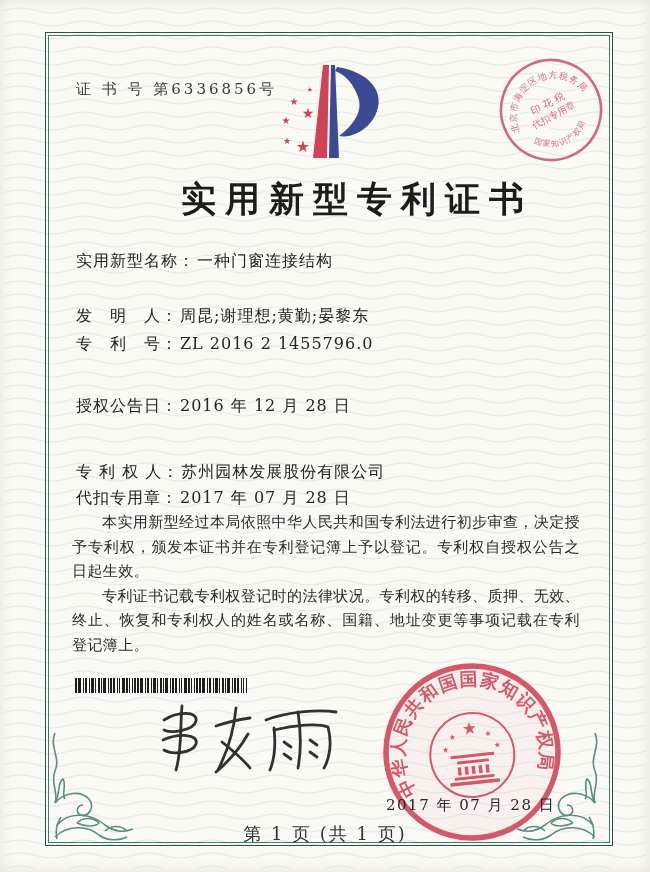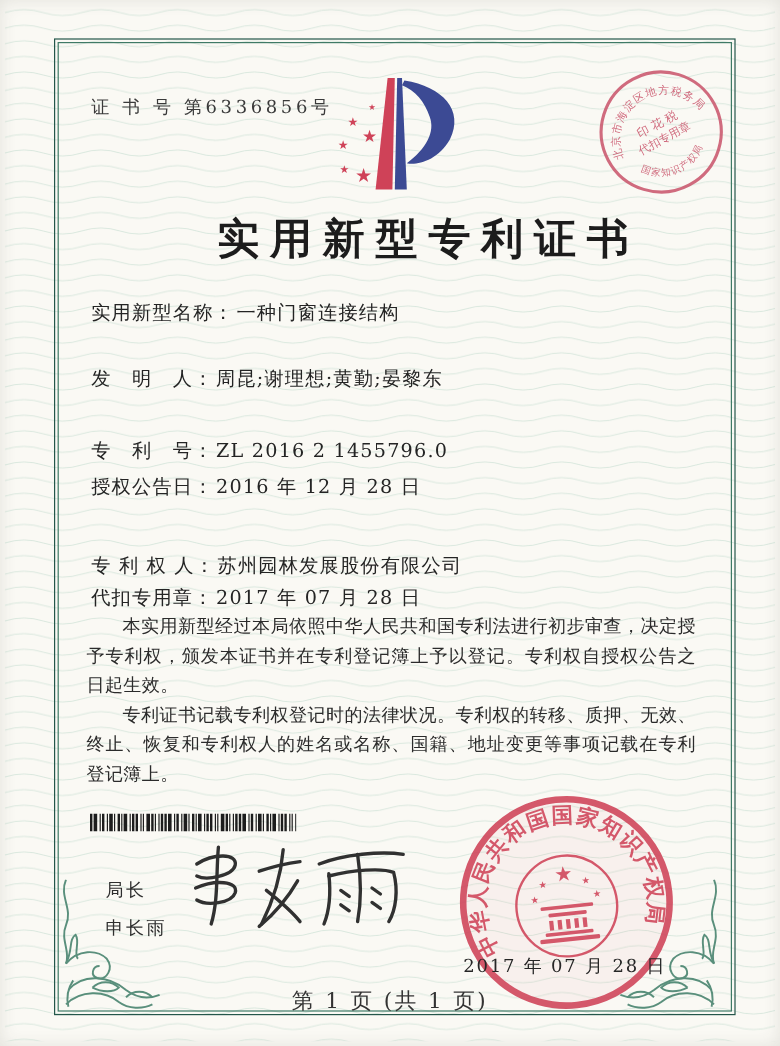--- a/index.html
+++ b/index.html
@@ -13,21 +13,21 @@
   .frame-inner{position:absolute;inset:2px;border:1px solid #3f7a66;}
   .guilloche{position:absolute;inset:4px;opacity:.55;}
   .cert-no{position:absolute;left:76px;top:80px;font-size:15px;letter-spacing:3px;color:#3a3a3a;}
   .logo{position:absolute;left:263px;top:60px;width:136px;height:104px;}
   .tax-stamp{position:absolute;left:491px;top:50px;width:120px;height:120px;opacity:.85;}
   .title{position:absolute;left:0;top:176px;width:100%;text-align:center;
          font-size:35px;font-weight:600;letter-spacing:9px;color:#1c1c1c;padding-left:32px;}
   .fields{position:absolute;left:76px;top:0;width:500px;}
   .frow{position:absolute;left:0;white-space:nowrap;font-size:16px;letter-spacing:1px;color:#242424;}
   .frow .lab{margin-right:2px;}
-  .r0{top:251px}.r1{top:306px}.r2{top:366px}.r3{top:396px}.r4{top:462px}.r5{top:488px}
+  .r0{top:251px}.r1{top:306px}.r2{top:334px}.r3{top:396px}.r4{top:462px}.r5{top:488px}
   .body-text{position:absolute;left:72px;top:510px;width:508px;font-size:15px;
              line-height:24.6px;text-align:justify;color:#2b2b2b;letter-spacing:.4px;}
   .body-text p{margin:0;text-indent:2em;}
   .barcode{position:absolute;left:75px;top:678px;width:172px;height:15px;}
   .signer{position:absolute;left:88px;top:727px;font-size:15px;letter-spacing:2px;color:#2e2e2e;line-height:31px;}
   .signature{position:absolute;left:148px;top:698px;width:200px;height:88px;}
   .office-seal{position:absolute;left:378px;top:658px;width:188px;height:188px;opacity:.88;}
   .seal-date{position:absolute;left:386px;top:796px;font-size:15px;letter-spacing:1.5px;color:#262626;z-index:5;}
   .page-footer{position:absolute;left:0;top:822px;width:100%;text-align:center;
                font-size:18px;letter-spacing:2px;color:#333;}
@@ -100,24 +100,20 @@
 
   <div class="body-text">
     <p>本实用新型经过本局依照中华人民共和国专利法进行初步审查，决定授予专利权，颁发本证书并在专利登记簿上予以登记。专利权自授权公告之日起生效。</p>
     <p>专利证书记载专利权登记时的法律状况。专利权的转移、质押、无效、终止、恢复和专利权人的姓名或名称、国籍、地址变更等事项记载在专利登记簿上。</p>
   </div>
 
   <svg class="barcode" viewBox="0 0 172 15">
     <line x1="0" y1="7.5" x2="172" y2="7.5" stroke="#1d1d1d" stroke-width="15" stroke-dasharray="2,1,3,2,1,1,2,2,1,1,3,1,1,2,2,1,1,1,3,2,1,1,2,1,2,2,1,1,1,2,3,1,2,1,1,2,1,1,2,1"></line>
   </svg>
 
-  <div class="signer">
-    <div>局长</div>
-    <div>申长雨</div>
-  </div>
 
   <svg class="signature" viewBox="0 0 200 88">
     <g fill="none" stroke="#1c1c1c" stroke-width="2.8" stroke-linecap="round" opacity=".9">
       <path d="M34,8 C32,30 34,52 28,72"></path>
       <path d="M16,22 C30,13 50,13 48,23 C46,32 24,36 16,32"></path>
       <path d="M15,42 C31,35 51,36 48,46 C45,55 24,57 16,52"></path>
       <path d="M88,10 C86,34 78,56 70,72"></path>
       <path d="M68,28 C80,24 94,21 102,20"></path>
       <path d="M74,44 C84,52 94,60 102,70"></path>
       <path d="M100,36 C92,50 80,64 68,74"></path>

